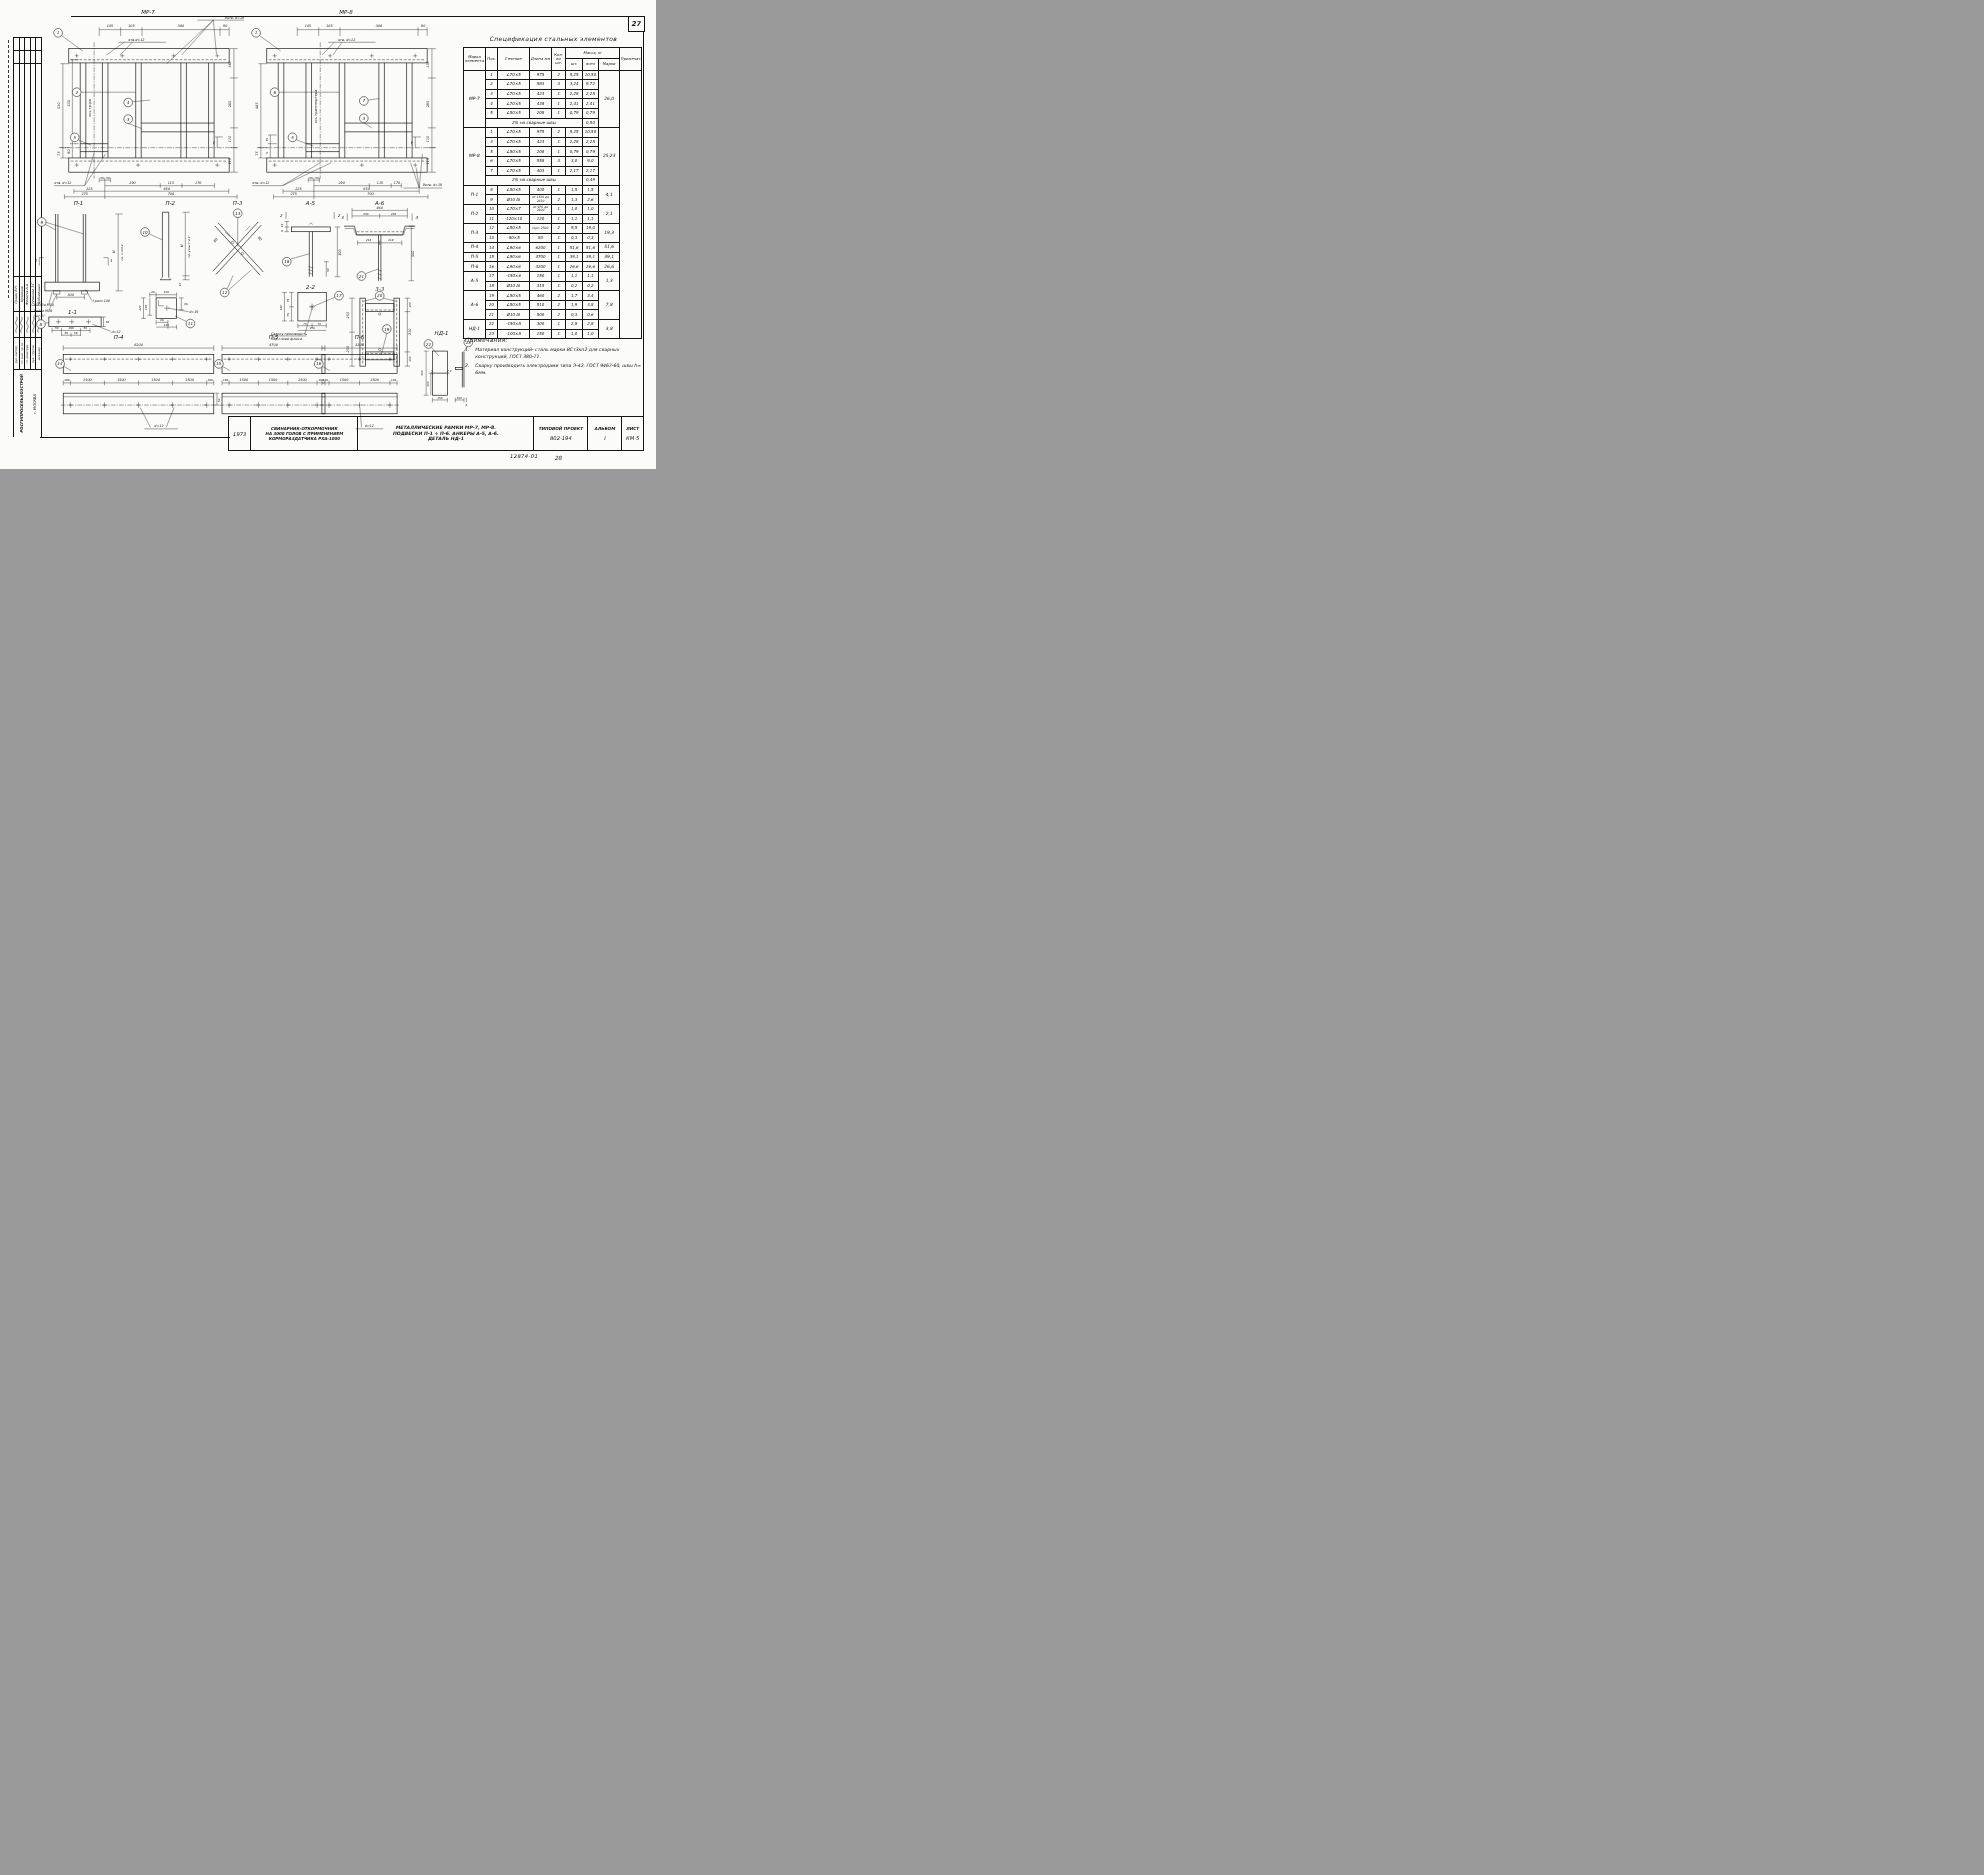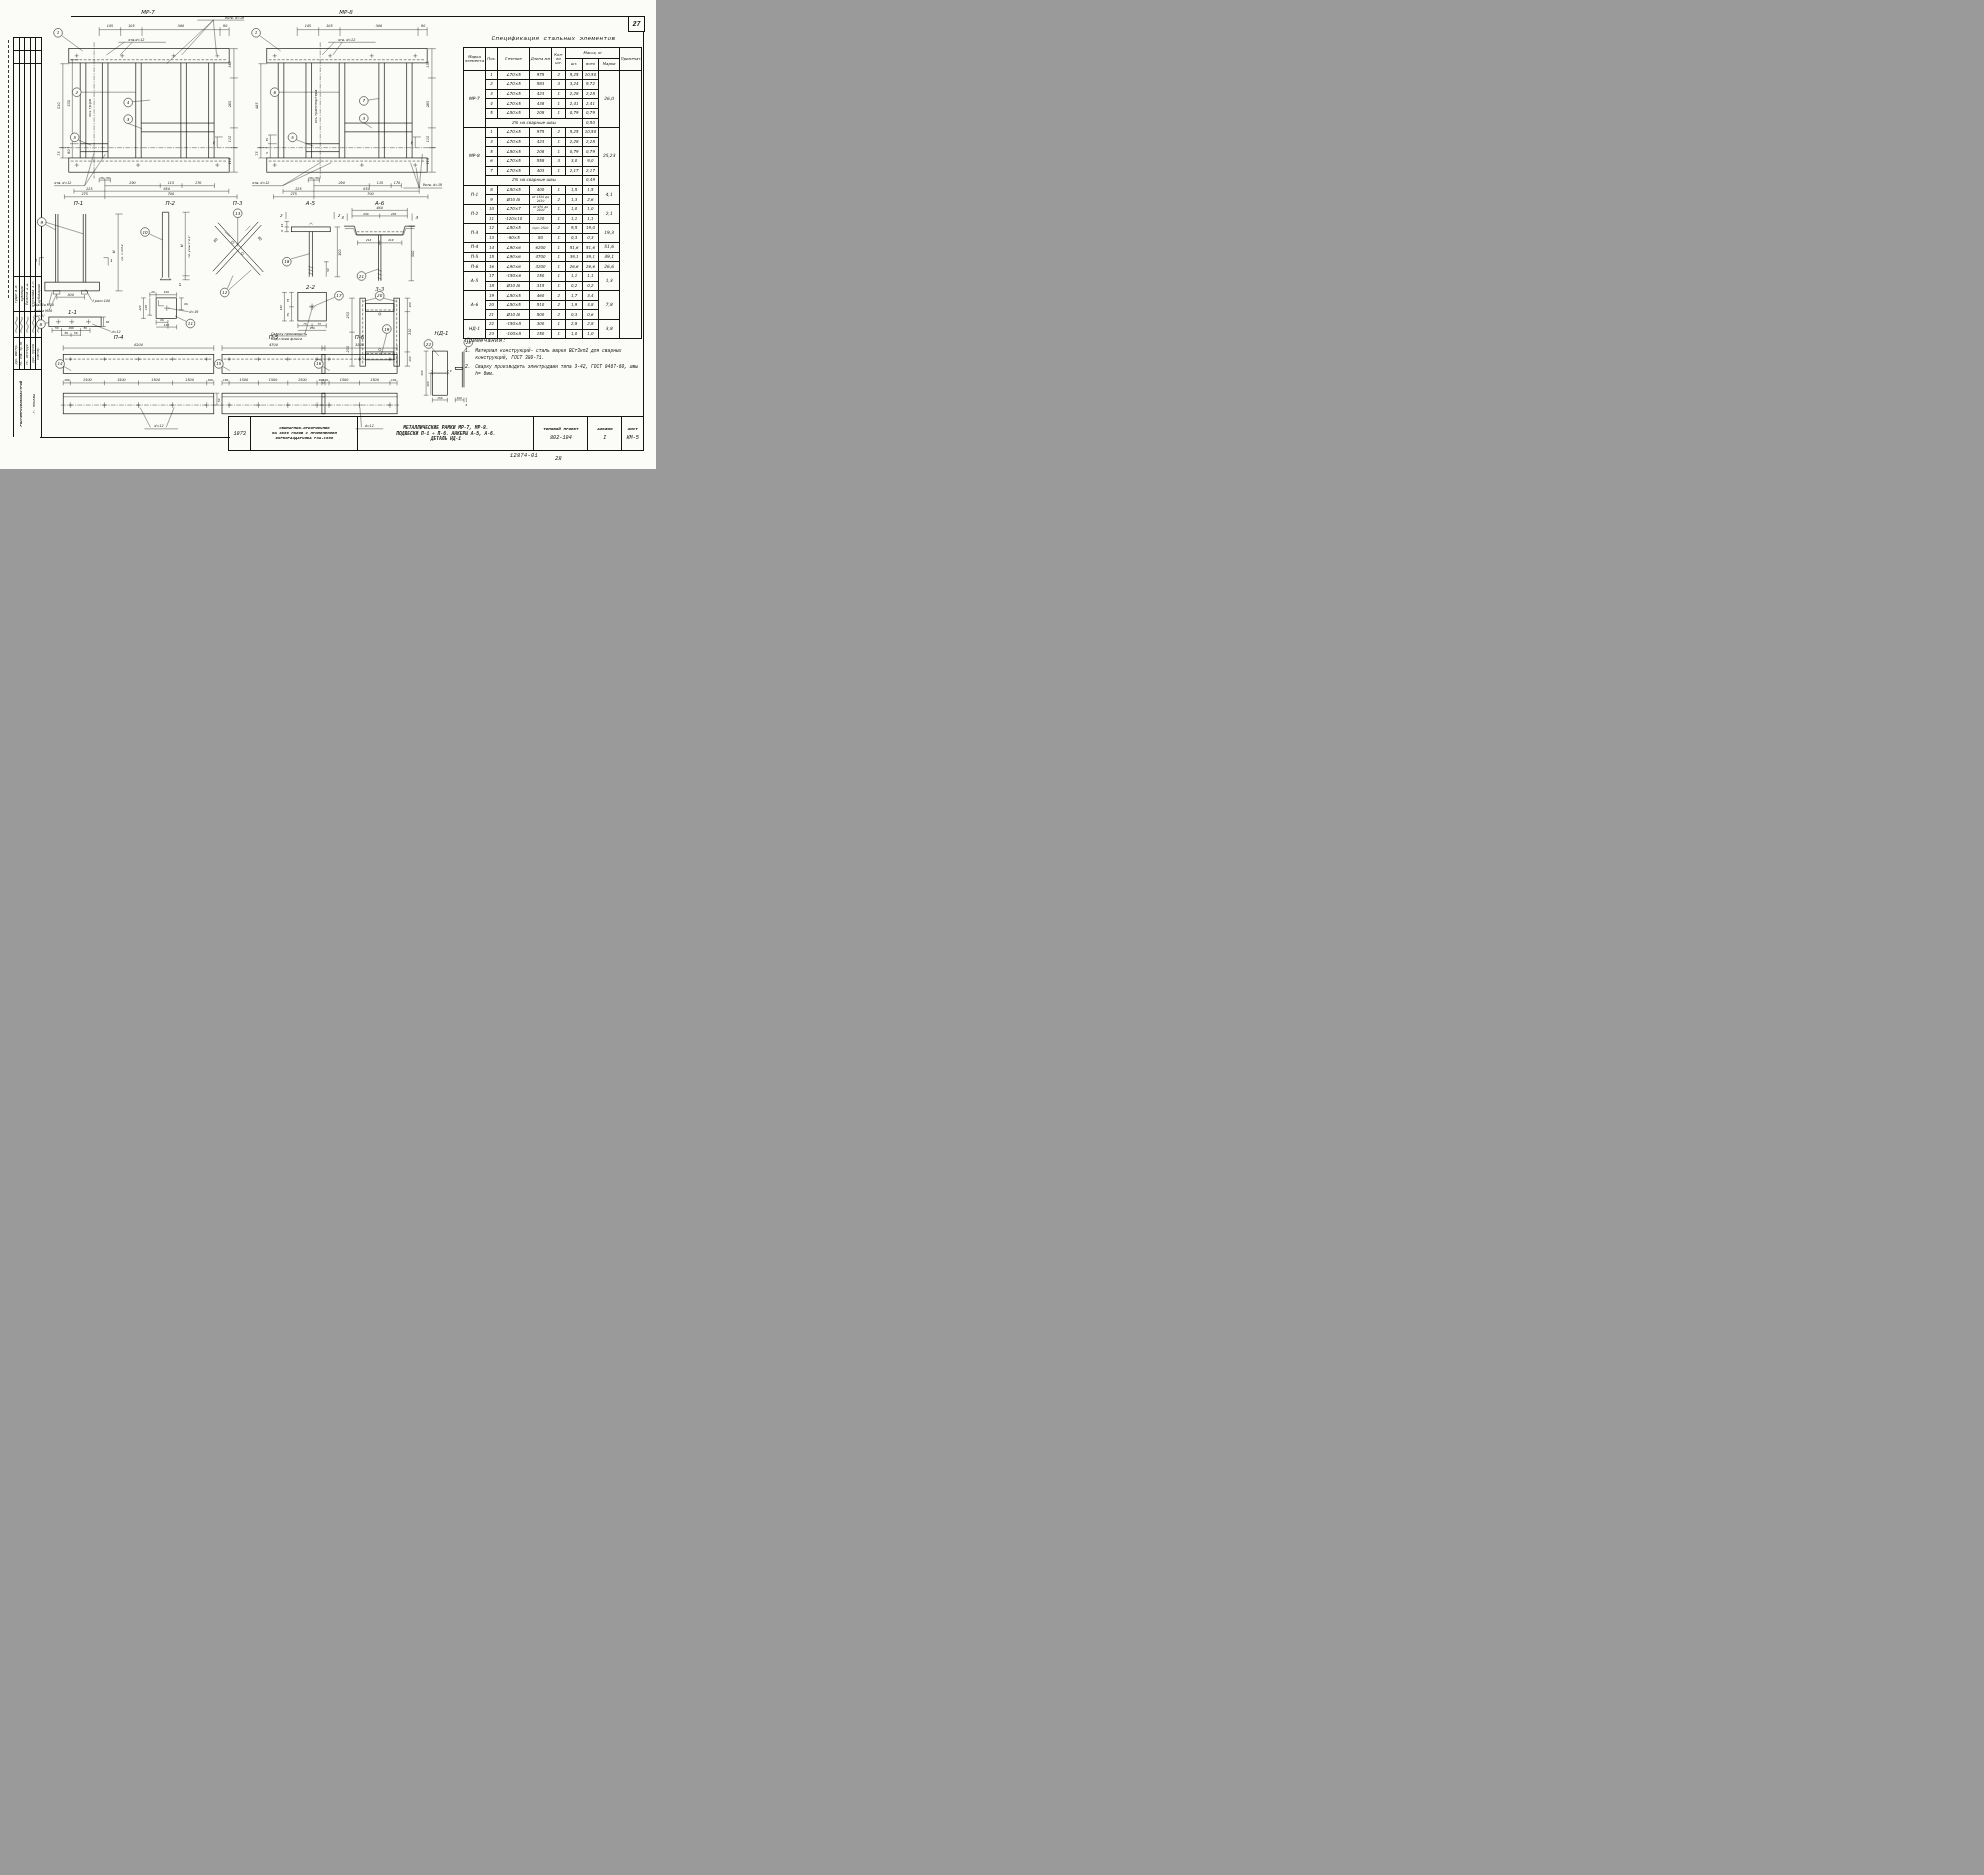--- a/index.html
+++ b/index.html
@@ -1,18 +1,18 @@
 <!DOCTYPE html>
 <html style="font-size:6.4px"><head>
 <meta charset="utf-8">
 <style>
   html,body{margin:0;padding:0;background:#9a9a9a;}
   .sheet{position:relative;width:656px;height:469px;background:#fbfbf7;overflow:hidden;
          font-family:"DejaVu Sans",sans-serif;color:#141414;}
-  .abs{position:absolute;font-family:Liberation Mono, monospace;}
+  .abs{position:absolute;}
   .hand{font-style:italic;}
   
   .topline{left:71px;top:16px;width:572px;border-top:1.2px solid #141414;height:0;}
   .rightline{left:643px;top:16px;height:434px;border-left:1.2px solid #141414;width:0;}
   .botline{left:40px;top:437px;width:190px;border-top:1px solid #141414;height:0;}
   .pagebox{left:628px;top:16px;width:15px;height:14.3px;border:1.2px solid #141414;background:#fbfbf7;
            display:flex;align-items:center;justify-content:center;font-size:6.7px;font-weight:bold;font-style:italic;}
   .trimdash{left:8px;top:40px;height:258px;border-left:0.8px dashed #3a3a3a;width:0;}
   
   .stamp{left:13px;top:37px;width:27px;height:399px;border-left:0.8px solid #141414;border-right:1px solid #141414;border-top:0.8px solid #141414;display:flex;flex-direction:column;}

